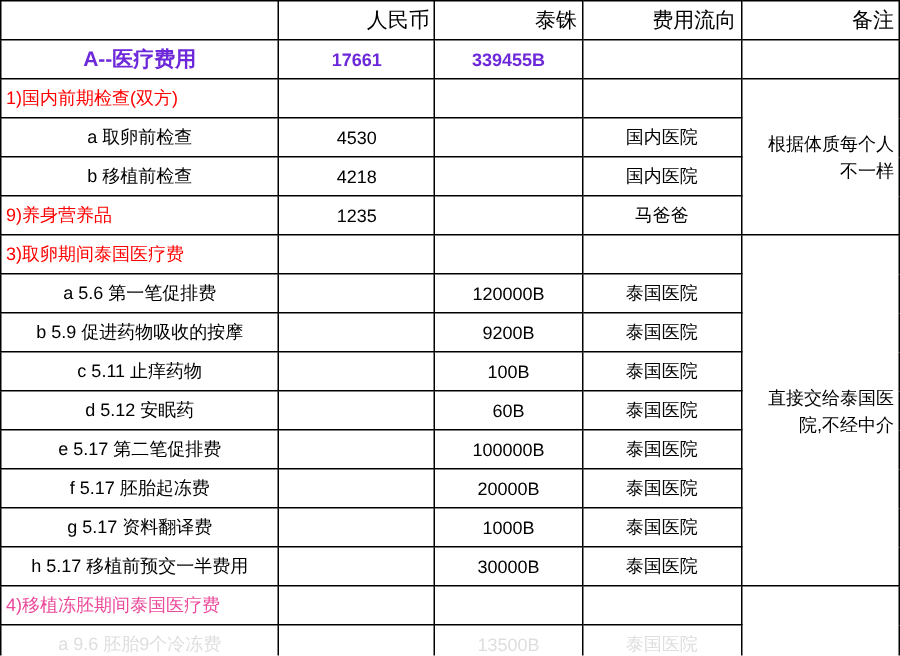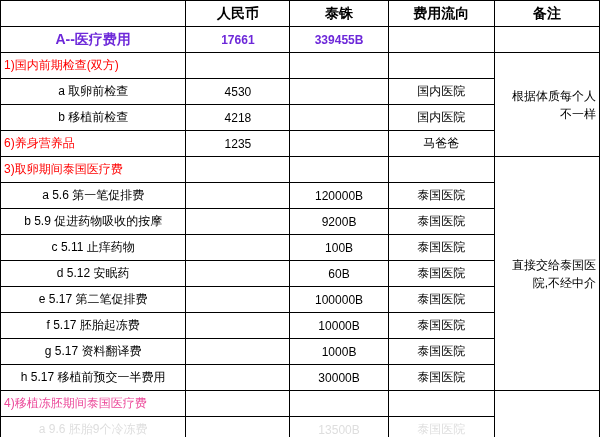--- a/index.html
+++ b/index.html
@@ -35,22 +35,22 @@
     white-space: nowrap;
   }
   
   col.c-item   { width: 185px; }
   col.c-rmb    { width: 104px; }
   col.c-thb    { width: 98px; }
   col.c-flow   { width: 106px; }
   col.c-note   { width: 105px; }
 
   .hdr {
-    font-weight: bold;
-    text-align: center;
+    font-weight: normal;
+    text-align: right;
     font-size: 14px;
   }
   .center { text-align: center; }
   .left { text-align: center; }
   .redb { color: #6d28d9; font-weight: bold; }
   .big { font-size: 14px; }
   .sec {
     color: #ff0000;
     text-align: left;
     font-size: 12px;
@@ -115,21 +115,21 @@
       </tr>
 
       <tr>
         <td class="left">b 移植前检查</td>
         <td class="center">4218</td>
         <td class="center"></td>
         <td class="center">国内医院</td>
       </tr>
 
       <tr>
-        <td class="sec">6)养身营养品</td>
+        <td class="sec">9)养身营养品</td>
         <td class="center">1235</td>
         <td class="center"></td>
         <td class="center">马爸爸</td>
       </tr>
 
       <tr>
         <td class="sec">3)取卵期间泰国医疗费</td>
         <td class="center"></td>
         <td class="center"></td>
         <td class="center"></td>
@@ -170,21 +170,21 @@
       <tr>
         <td class="left">e 5.17 第二笔促排费</td>
         <td class="center"></td>
         <td class="center">100000B</td>
         <td class="center">泰国医院</td>
       </tr>
 
       <tr>
         <td class="left">f 5.17 胚胎起冻费</td>
         <td class="center"></td>
-        <td class="center">10000B</td>
+        <td class="center">20000B</td>
         <td class="center">泰国医院</td>
       </tr>
 
       <tr>
         <td class="left">g 5.17 资料翻译费</td>
         <td class="center"></td>
         <td class="center">1000B</td>
         <td class="center">泰国医院</td>
       </tr>
 

